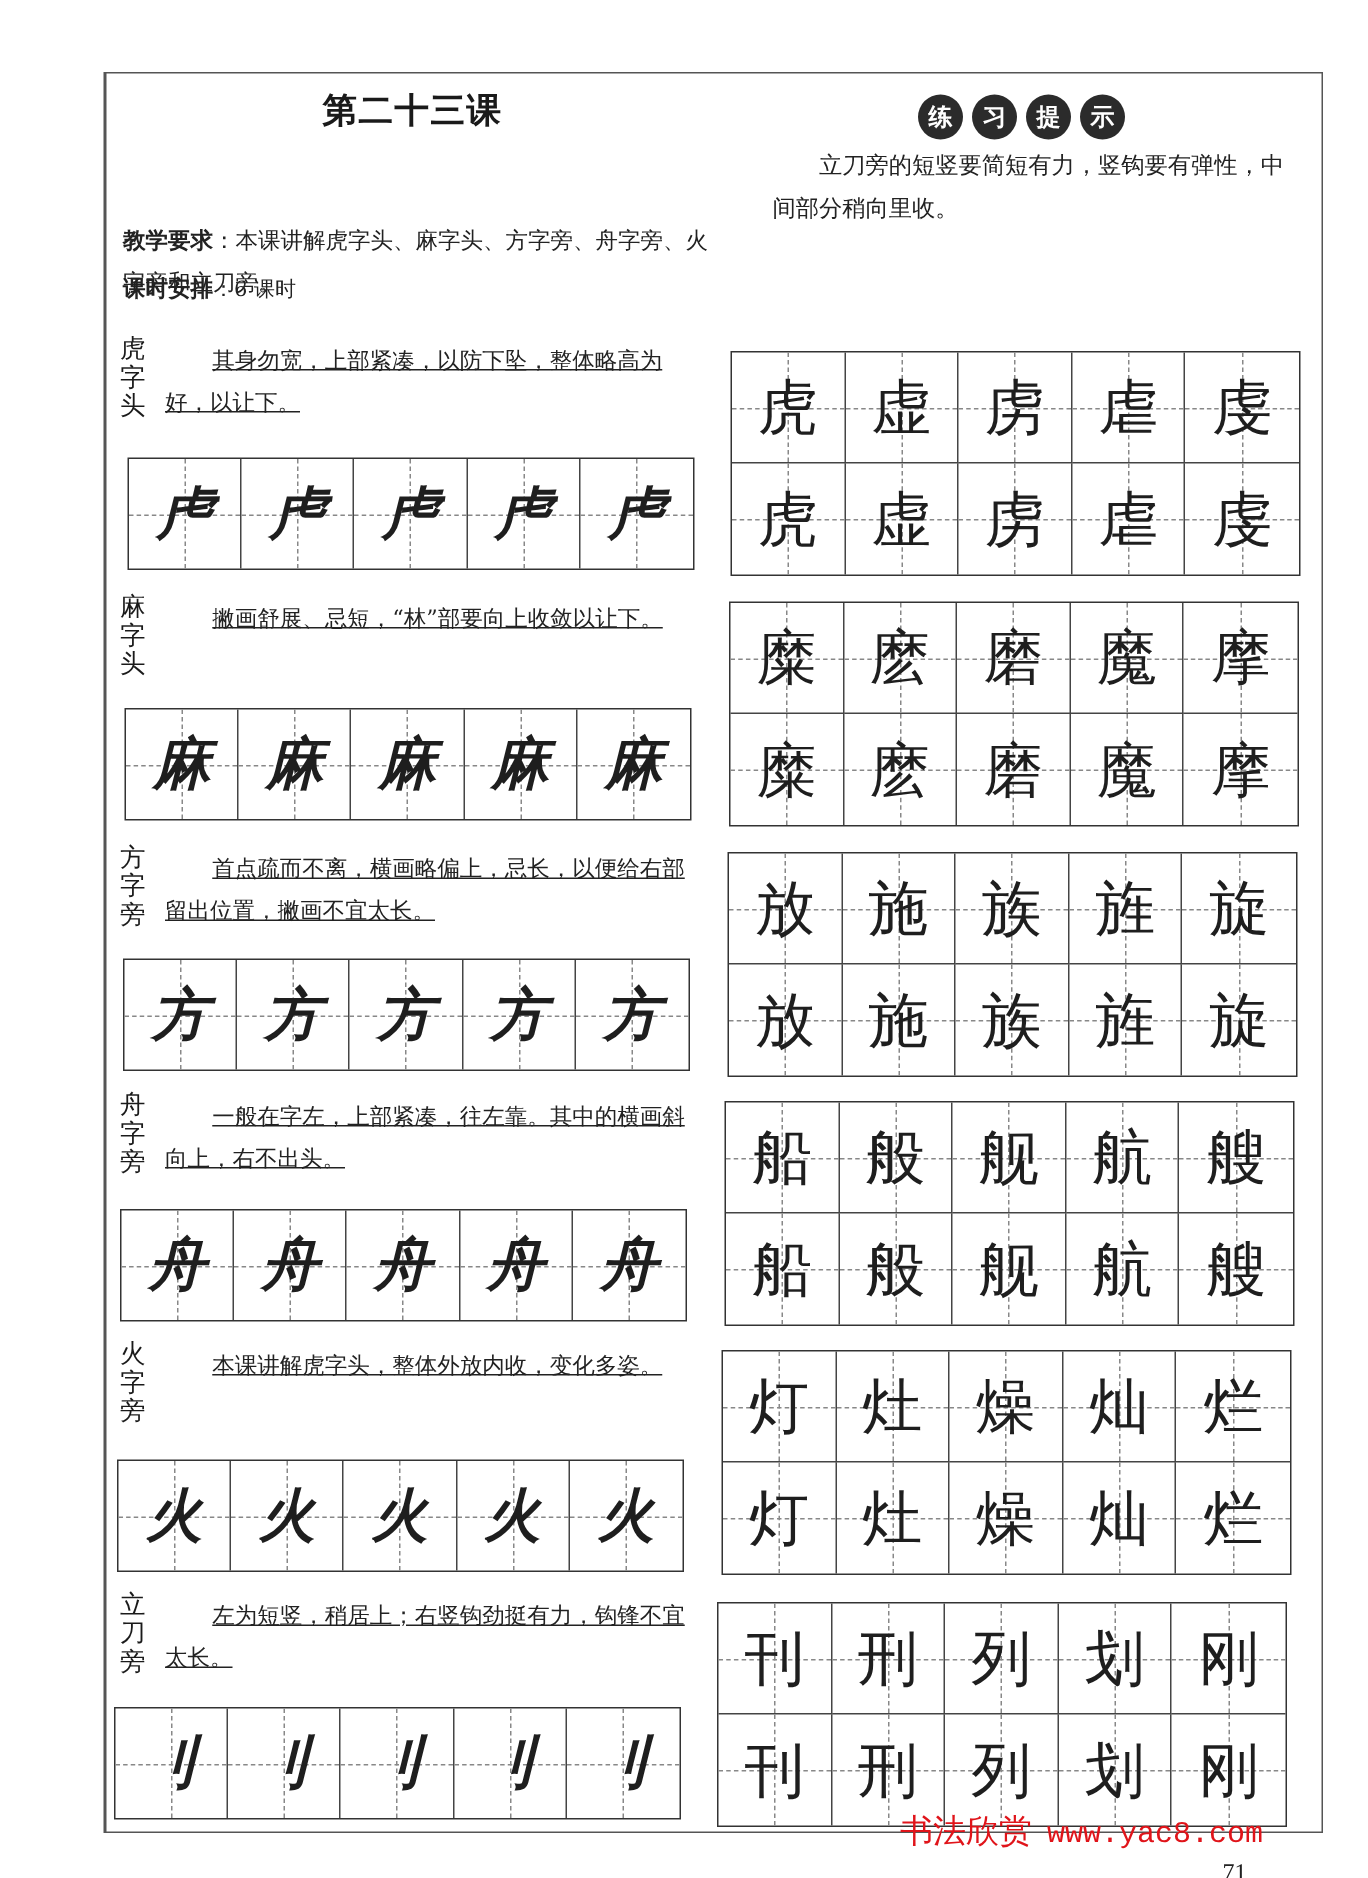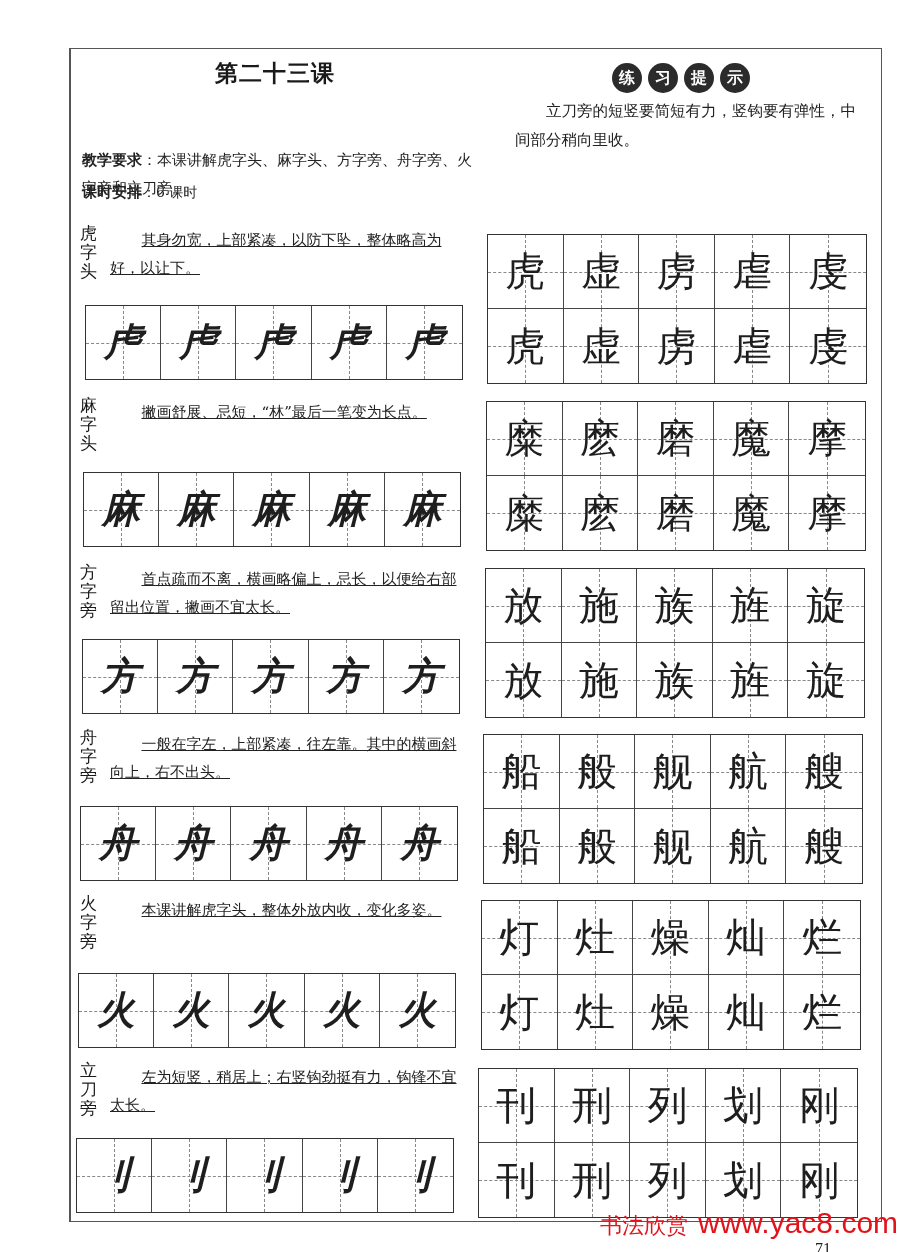--- a/index.html
+++ b/index.html
@@ -22,21 +22,20 @@
   .sched { position: absolute; left: 82px; top: 183px; font-size: 14px; }
   .tips { position: absolute; left: 612px; top: 63px; display: flex; gap: 6px; }
   .tip-badge {
     width: 30px; height: 30px; border-radius: 50%; background: #2b2b2b; color: #fff;
     font-family: "DejaVu Sans", sans-serif; font-weight: bold; font-size: 16px;
     display: flex; align-items: center; justify-content: center;
   }
   .tip-text {
     position: absolute; left: 515px; top: 96px; width: 355px; font-size: 15.5px; line-height: 29px;
     text-indent: 2em;
-    font-family: Liberation Serif, serif;
   }
   .section { position: absolute; left: 80px; width: 390px; }
   .sec-label {
     position: absolute; left: 0; top: 0; width: 22px; font-family: "DejaVu Sans", sans-serif;
     font-weight: normal; font-size: 17px; line-height: 19px; color: #1a1a1a;
   }
   .sec-desc {
     position: absolute; left: 30px; top: 2px; width: 360px; font-size: 15px; line-height: 28px;
     text-indent: 2.1em;
     text-decoration: underline;
@@ -60,21 +59,21 @@
   .grid-left .cell { font-size: 38px; font-style: italic; font-weight: bold; }
   .grid-right { grid-template-columns: repeat(5, 1fr); grid-template-rows: 1fr 1fr; width: 380px; height: 150px; }
   .grid-right .cell { font-size: 40px; }
   .grid .cell:nth-child(5n) { border-right: none; }
   .grid-left .cell { border-bottom: none; }
   .grid-right .cell:nth-child(n+6) { border-bottom: none; }
   .watermark {
     position: absolute; left: 600px; top: 1206px; color: #e0141a; font-size: 22px;
     font-family: "Liberation Serif", "DejaVu Serif", serif; white-space: nowrap;
   }
-  .watermark .url { font-family: Liberation Sans, sans-serif; font-size: 30px; margin-left: 10px; }
+  .watermark .url { font-family: Liberation Mono, monospace; font-size: 20px; margin-left: 10px; }
   .page-num { position: absolute; left: 815px; top: 1240px; font-size: 16px; font-family: "Liberation Serif", serif; }
 </style>
 </head>
 <body>
 
 <div class="frame"></div>
 
 <div class="lesson-title">第二十三课</div>
 
 <div class="req">
@@ -142,21 +141,21 @@
   <div class="cell">
       <span>虐</span>
     </div>
   <div class="cell">
       <span>虔</span>
     </div>
 </div>
 
 <div class="section" style="top:396px;">
   <div class="sec-label">麻字头</div>
-  <div class="sec-desc">撇画舒展、忌短，“林”最后一笔变为长点。</div>
+  <div class="sec-desc">撇画舒展、忌短，“林”部要向上收敛以让下。</div>
 </div>
 <div class="grid grid-left" style="left:83px; top:472px;">
   <div class="cell">
       <span>麻</span>
     </div>
   <div class="cell">
       <span>麻</span>
     </div>
   <div class="cell">
       <span>麻</span>

